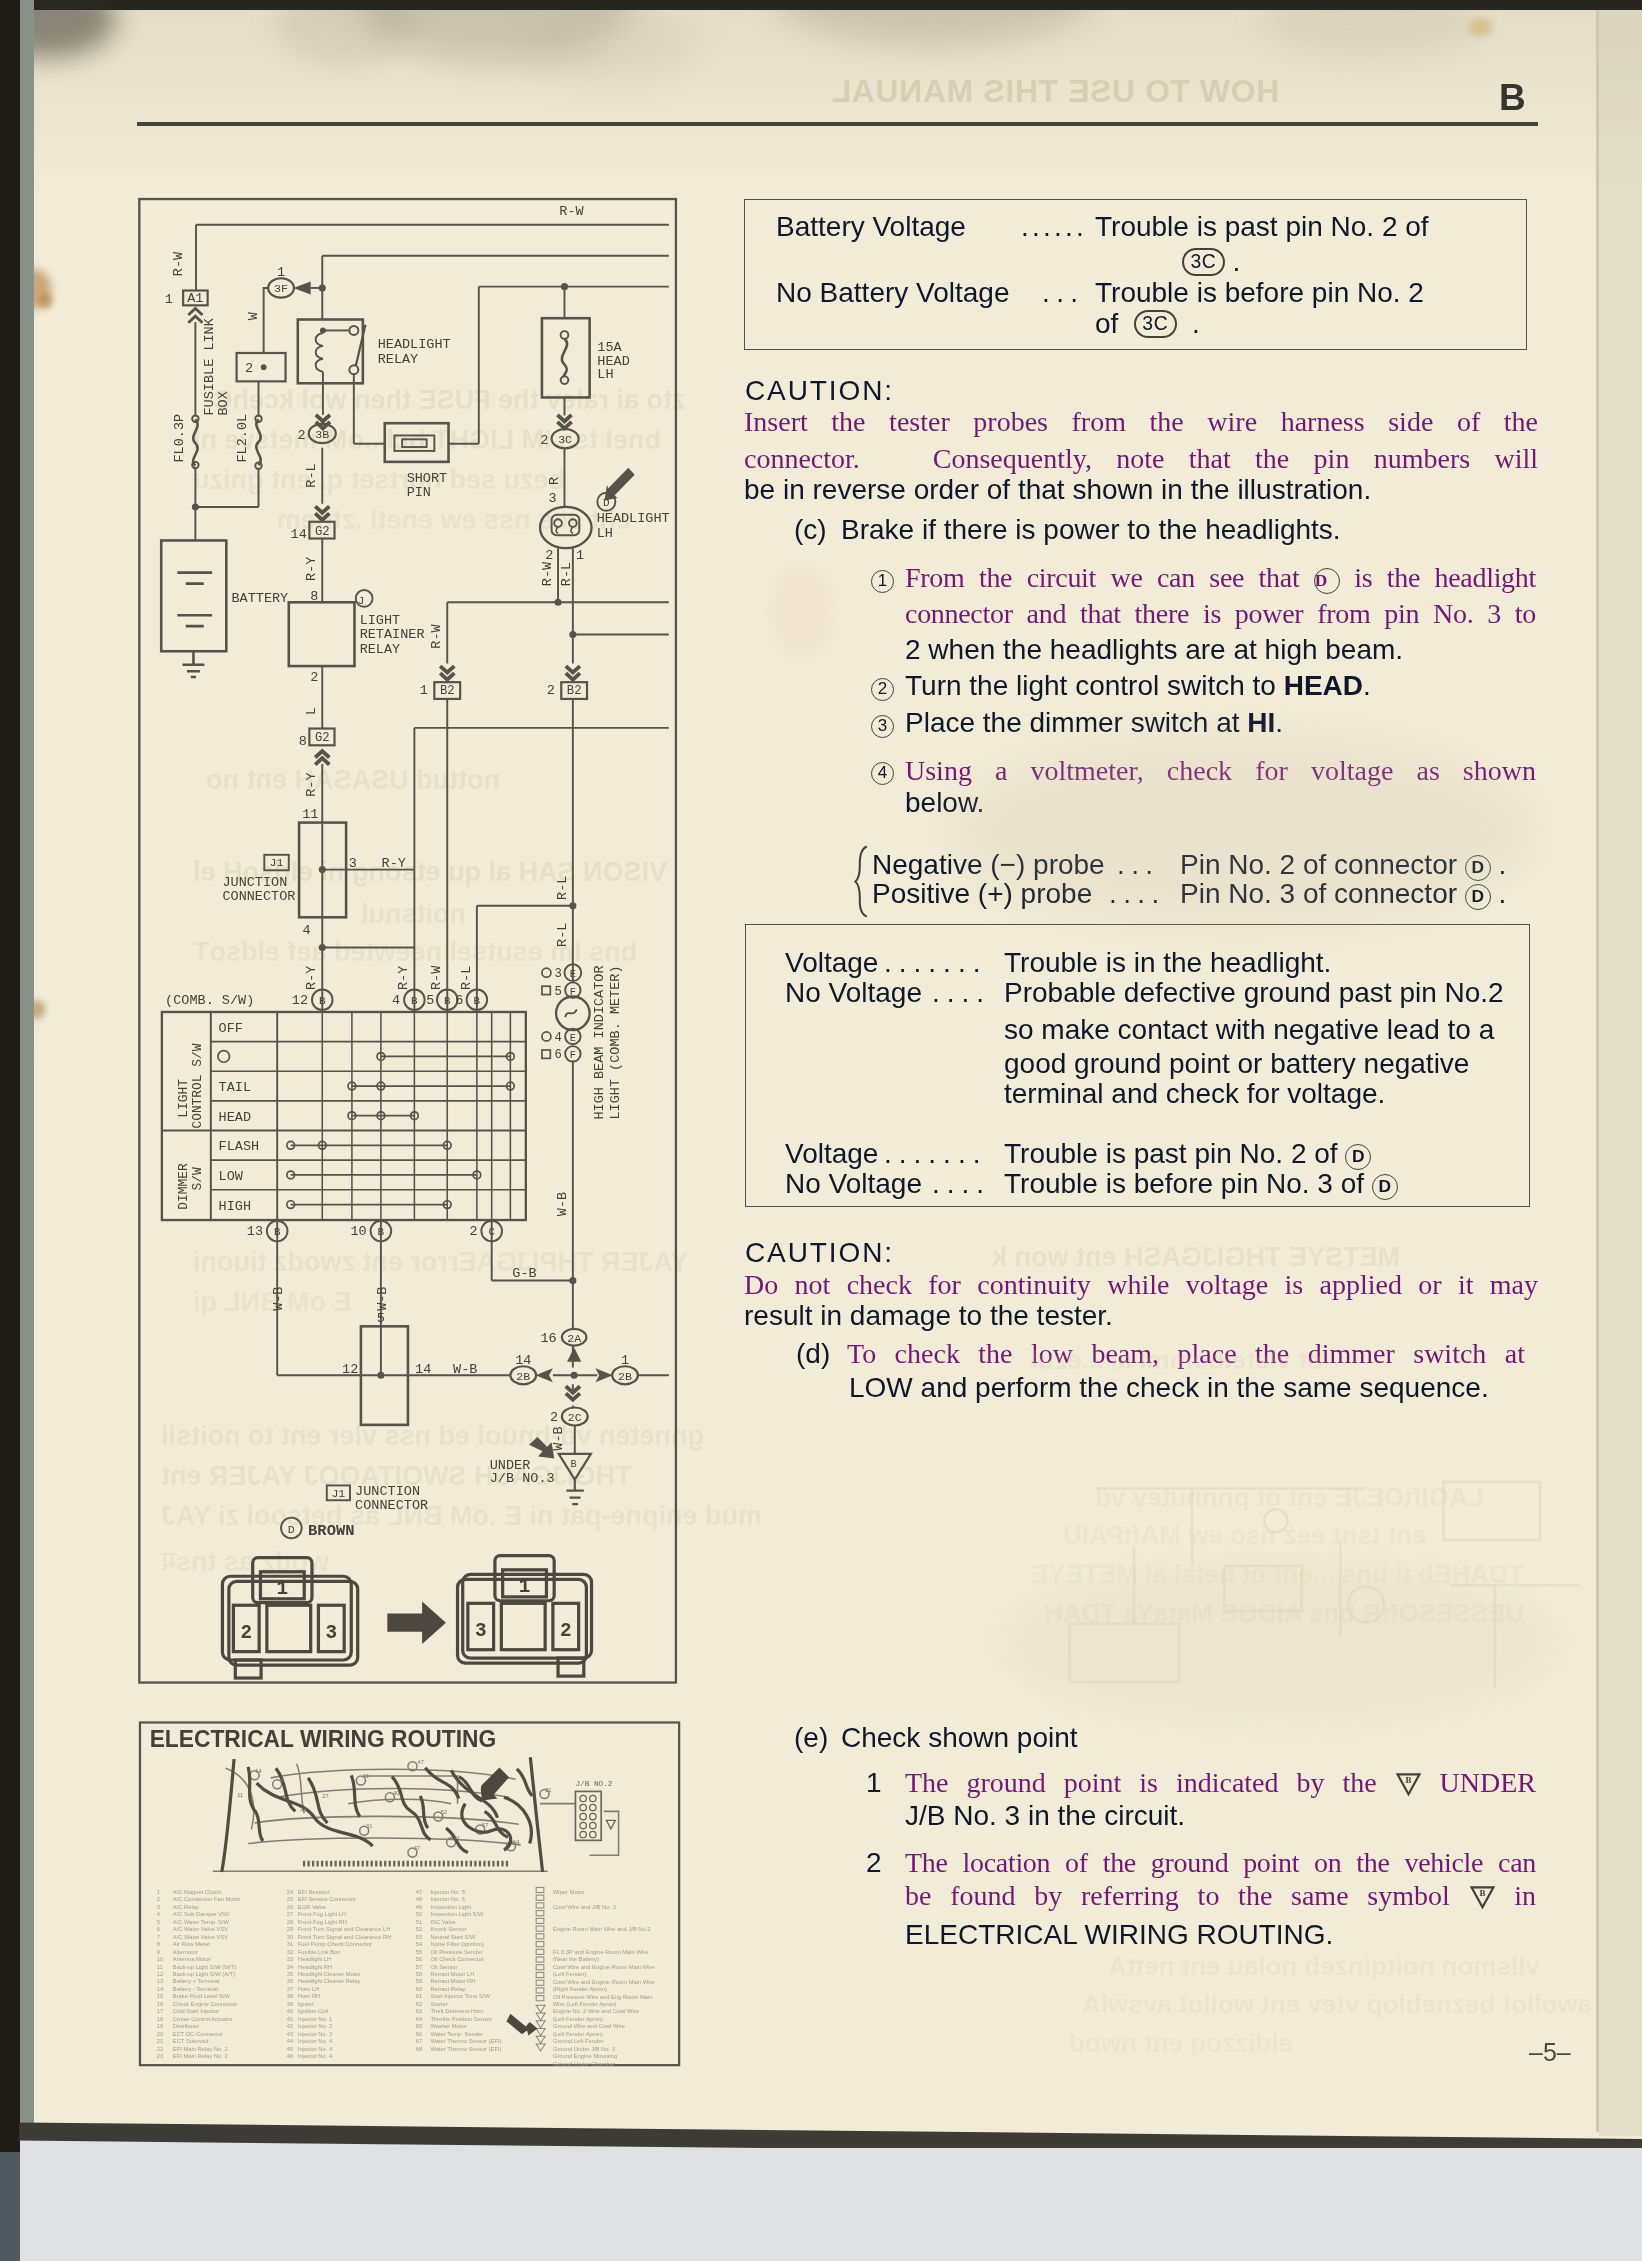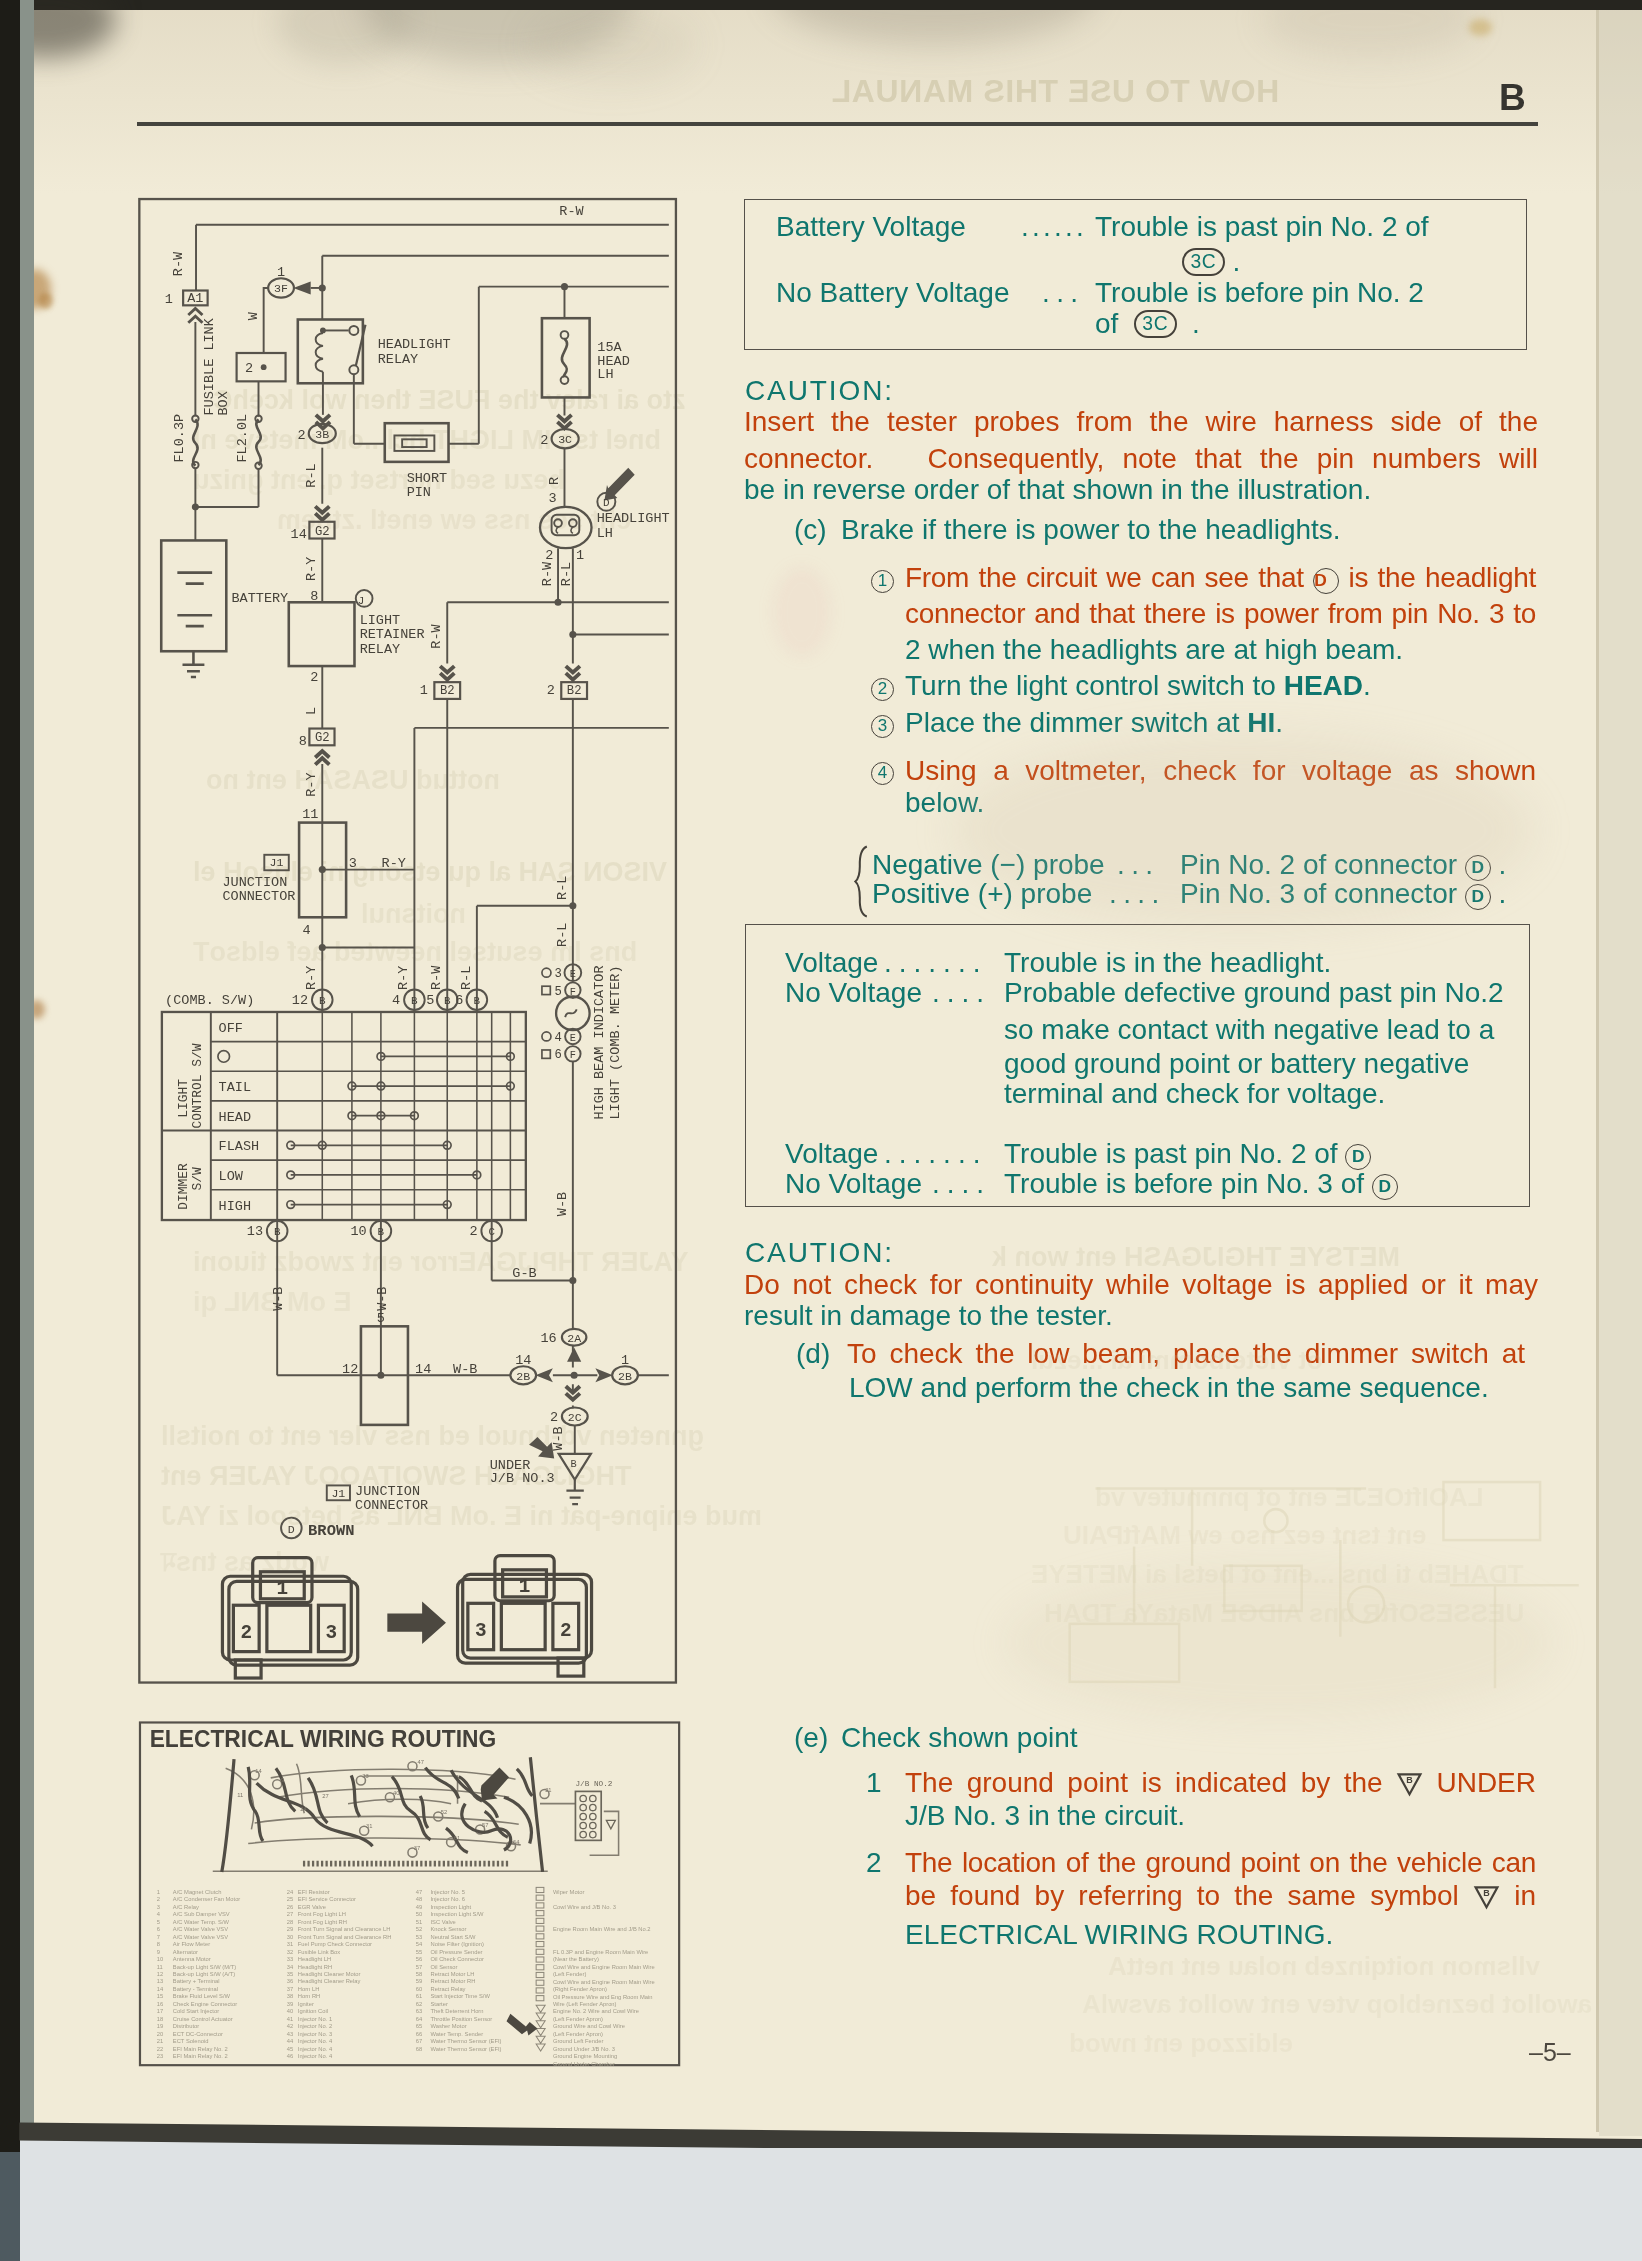--- a/index.html
+++ b/index.html
@@ -1,23 +1,23 @@
 <!DOCTYPE html>
 <html style="font-size:10.3px"><head><meta charset="utf-8">
 <style>
   html,body{margin:0;padding:0;}
   body{width:1643px;height:2261px;position:relative;overflow:hidden;
        background:#dee2e4;font-family:"Liberation Sans",sans-serif;}
   .abs{position:absolute;}
   #paper{position:absolute;left:19.3px;top:0;width:1623px;height:2141px;
      background:#f1ebd7;
      clip-path:polygon(0 0,1623px 0,1623px 2140px,0 2124px);}
-  .txt{position:absolute;color:#0f766e;font-size:28px;line-height:33px;white-space:nowrap;}
-  .jl{position:absolute;color:#c2410c;font-size:28px;line-height:33px;
-      text-align:justify;text-align-last:justify;white-space:normal;}
+  .txt{position:absolute;color:#0f172a;font-size:28px;line-height:33px;white-space:nowrap;}
+  .jl{position:absolute;color:#701a75;font-size:28px;line-height:33px;
+      text-align:justify;text-align-last:justify;white-space:normal;font-family:Liberation Serif, serif;}
   .mir{position:absolute;color:#cdc5a6;transform:scaleX(-1);white-space:nowrap;
        font-weight:bold;}
   .cnum{display:inline-block;width:21px;height:21px;border:1.7px solid #45413a;border-radius:50%;
         text-align:center;font-size:17px;line-height:20.6px;}
   .oval{display:inline-block;border:2.1px solid #45413a;border-radius:14px;
         font-size:19.3px;padding:1.3px 6.4px 1.9px 6.4px;line-height:21px;vertical-align:2.6px;letter-spacing:0.6px;}
   .cd{display:inline-block;width:24px;height:24px;border:1.8px solid #45413a;border-radius:50%;
         text-align:center;font-size:17.4px;line-height:23px;vertical-align:1.3px;font-weight:bold;}
   .blob{position:absolute;border-radius:50%;}
 </style></head>

